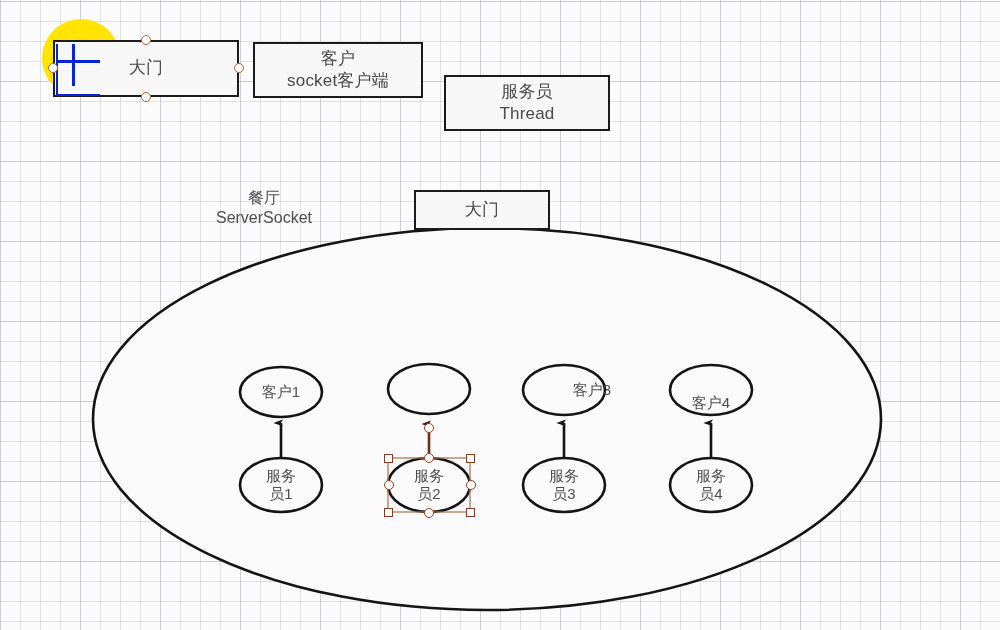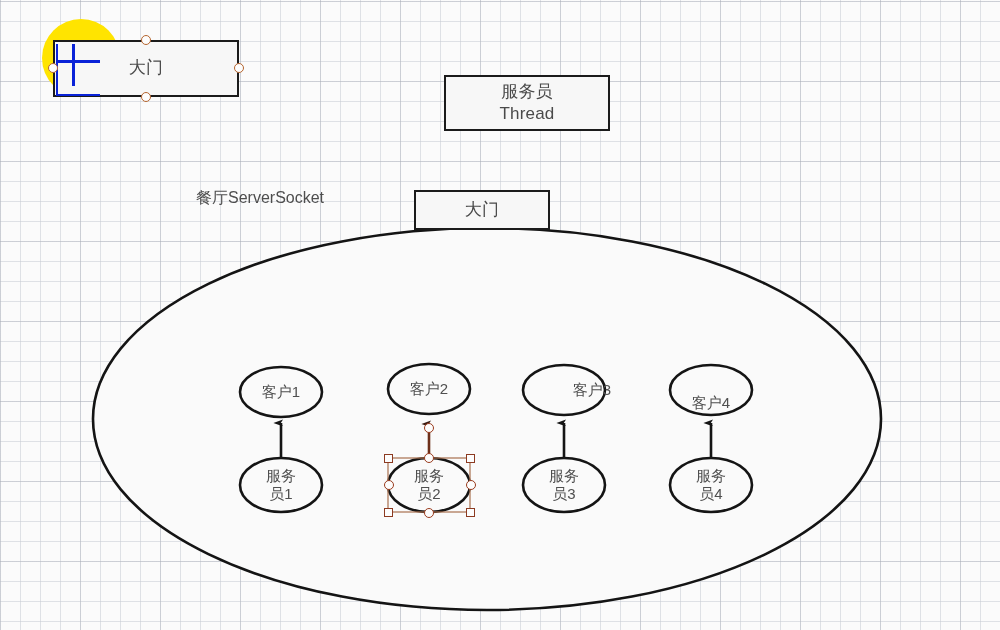--- a/index.html
+++ b/index.html
@@ -61,21 +61,21 @@
     color: #4f4f4f;
     font-size: 15px;
     line-height: 1.18;
     pointer-events: none;
     z-index: 5;
   }
   .oval-label .ln { display: block; white-space: nowrap; }
   .free-label {
     position: absolute;
     display: flex;
-    flex-direction: row;
+    flex-direction: column;
     align-items: center;
     color: #4e4e4e;
     font-size: 16px;
     line-height: 1.22;
     text-align: center;
     z-index: 5;
   }
   .free-label .ln { display: block; white-space: nowrap; }
   .highlight-blob {
     position: absolute;
@@ -149,20 +149,24 @@
 
     <line x1="711" y1="459" x2="711" y2="423" stroke="#141414" stroke-width="2.6" marker-end="url(#arrowUp)"></line>
     <ellipse cx="711" cy="390" rx="41" ry="25" fill="#fafafa" stroke="#141414" stroke-width="2.6"></ellipse>
     <ellipse cx="711" cy="485" rx="41" ry="27" fill="#fafafa" stroke="#141414" stroke-width="2.6"></ellipse>
   </svg>
 
   <div class="node-box" style="left:53px; top:40px; width:186px; height:57px;">
     <span class="ln">大门</span>
   </div>
 
+  <div class="node-box" style="left:253px; top:42px; width:170px; height:56px;">
+    <span class="ln">客户</span>
+    <span class="ln">socket客户端</span>
+  </div>
 
   <div class="node-box" style="left:444px; top:42px; width:166px; height:56px;margin-top:33px;">
     <span class="ln">服务员</span>
     <span class="ln">Thread</span>
   </div>
 
   <div class="handle-ci" style="left:141px; top:35px;"></div>
   <div class="handle-ci" style="left:48px; top:63px;"></div>
   <div class="handle-ci" style="left:141px; top:92px;"></div>
   <div class="handle-ci" style="left:234px; top:63px;"></div>
@@ -184,23 +188,20 @@
   </div>
 
   <div class="oval-label" style="left:240px; top:368px; width:82px; height:48px;">
     <span class="ln">客户1</span>
   </div>
   <div class="oval-label" style="left:240px; top:458px; width:82px; height:54px;">
     <span class="ln">服务</span>
     <span class="ln">员1</span>
   </div>
 
-  <div class="oval-label" style="left:388px; top:365px; width:82px; height:48px;">
-    <span class="ln">客户2</span>
-  </div>
   <div class="oval-label" style="left:388px; top:458px; width:82px; height:54px;">
     <span class="ln">服务</span>
     <span class="ln">员2</span>
   </div>
 
   <div class="oval-label" style="left:551px; top:366px; width:82px; height:48px;">
     <span class="ln">客户3</span>
   </div>
   <div class="oval-label" style="left:523px; top:458px; width:82px; height:54px;">
     <span class="ln">服务</span>

